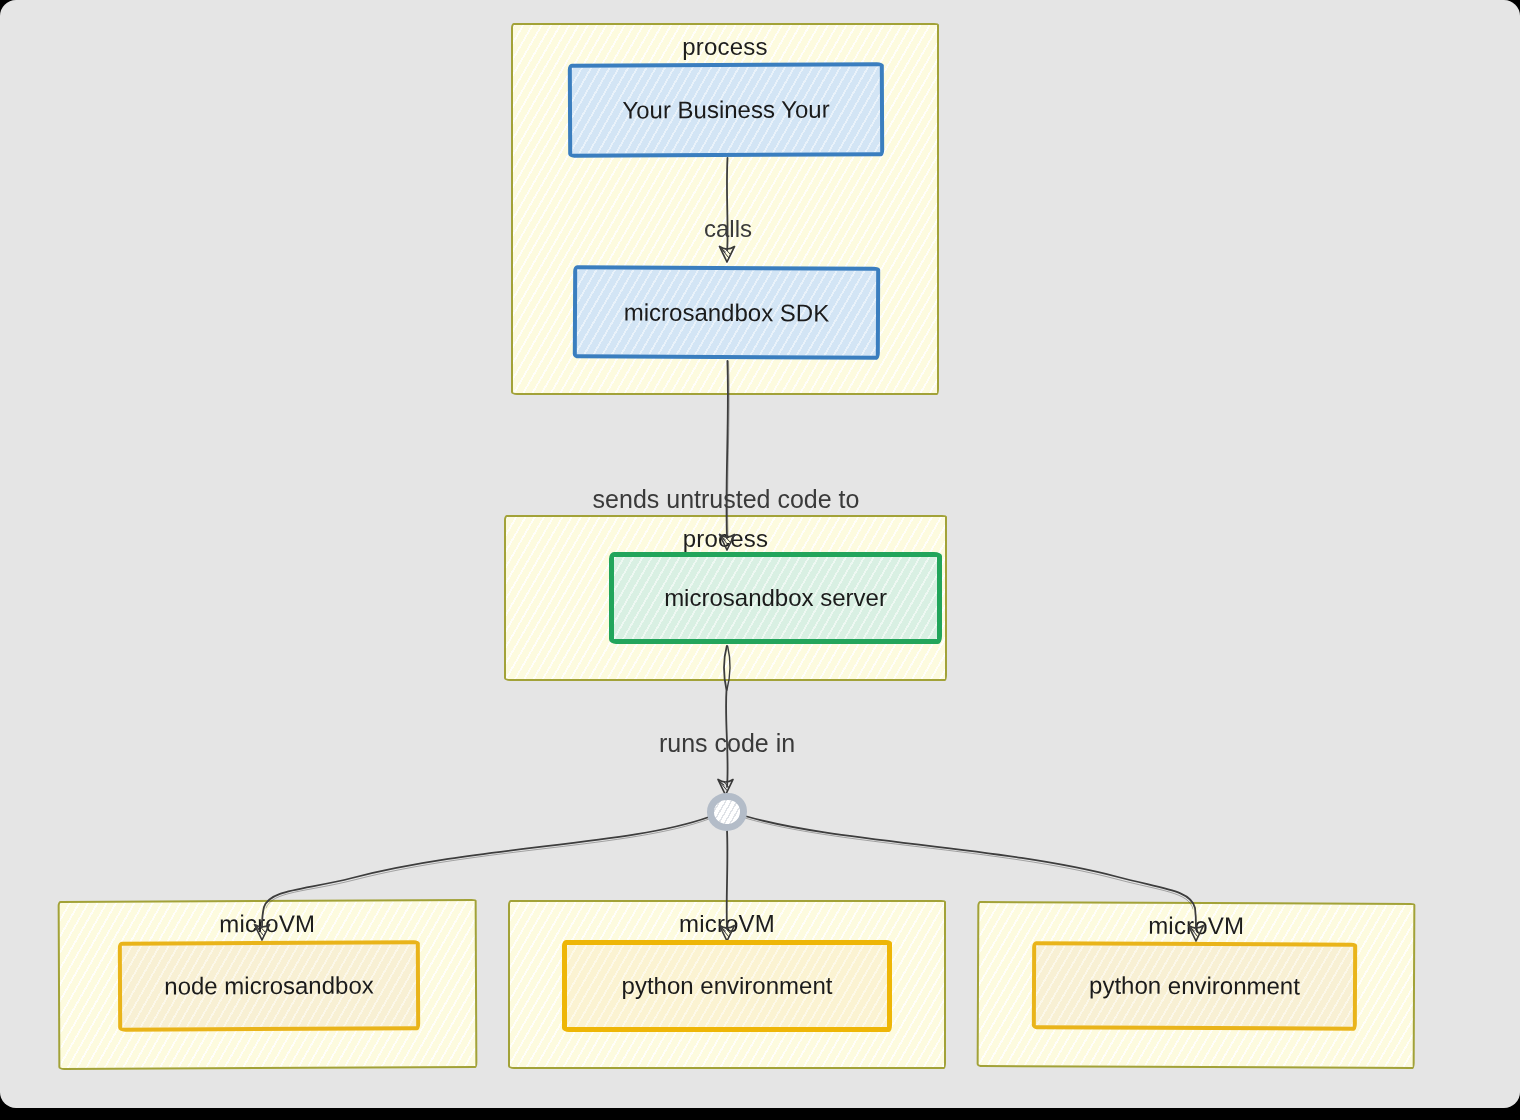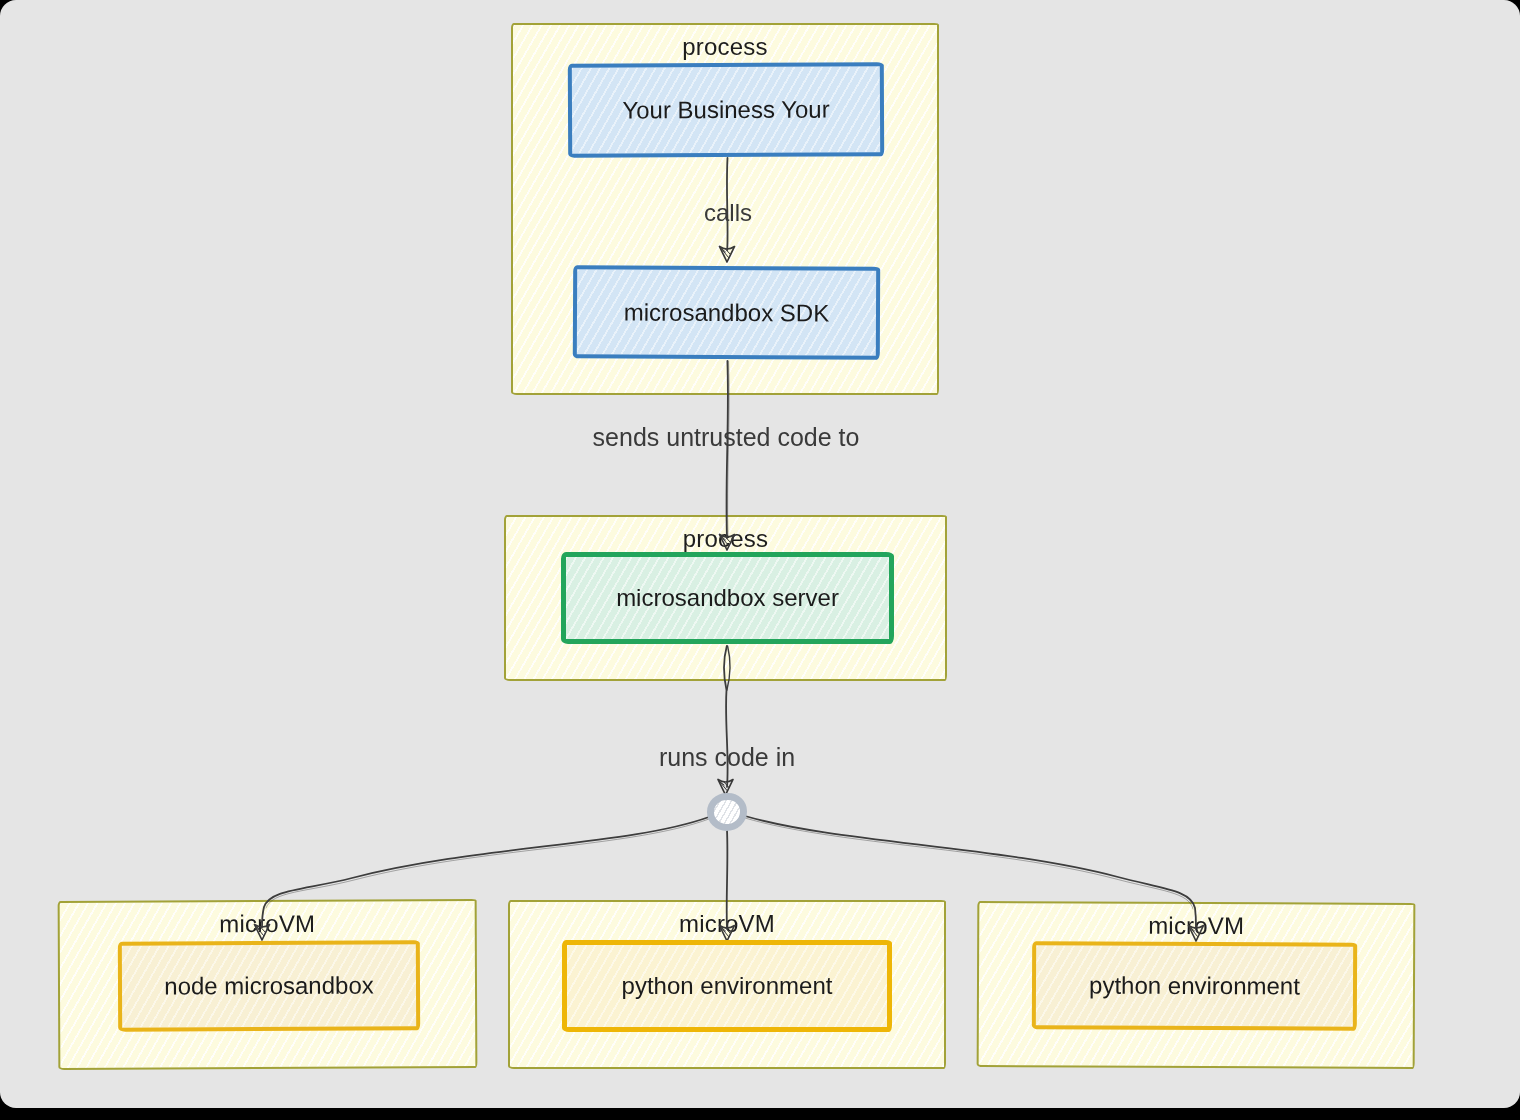--- a/index.html
+++ b/index.html
@@ -53,20 +53,21 @@
     background-image: repeating-linear-gradient(120deg,
       rgba(255,255,255,0.5) 0 1.8px, rgba(255,255,255,0) 1.8px 8px);
     border-radius: 4px 7px 3px 6px / 6px 3px 7px 4px;
   }
   .node.green {
     border: 5px solid #22a55b;
     background-color: #d9f0e3;
     background-image: repeating-linear-gradient(120deg,
       rgba(255,255,255,0.55) 0 1.8px, rgba(255,255,255,0) 1.8px 8px);
     border-radius: 5px 8px 4px 7px / 7px 4px 8px 5px;
+    margin-left: 48px;
   }
   .node.amber {
     border: 4px solid #e9b41a;
     background-color: #f8f0d4;
     background-image: repeating-linear-gradient(120deg,
       rgba(255,255,255,0.5) 0 1.8px, rgba(255,255,255,0) 1.8px 8px);
     border-radius: 4px 6px 3px 7px / 6px 3px 7px 4px;
   }
   .node.amber.bold {
     border-width: 5.5px;
@@ -91,20 +92,21 @@
   }
 
   
   .edge-label {
     position: absolute;
     transform: translateX(-50%);
     font-size: 25px;
     color: #3a3a3a;
     z-index: 4;
     white-space: nowrap;
+    margin-top: 16px;
   }
 
   
   svg.edges {
     position: absolute;
     left: 0; top: 0;
     width: 1520px; height: 1120px;
     z-index: 2;
     pointer-events: none;
   }
@@ -201,17 +203,17 @@
   <div class="node amber bold" style="left:562px; top:940px; width:330px; height:92px;">
     <span>python environment</span>
   </div>
 
   <div class="node amber tilt-r" style="left:1032px; top:942px; width:325px; height:88px;">
     <span>python environment</span>
   </div>
 
   <div class="edge-label" style="left:728px; top:199px; font-size:24px;">calls</div>
 
-  <div class="edge-label" style="left:726px; top:423px;">sends untrusted code to</div>
-
-  <div class="edge-label" style="left:727px; top:743px;">runs code in</div>
+  <div class="edge-label" style="left:726px; top:469px;">sends untrusted code to</div>
+
+  <div class="edge-label" style="left:727px; top:713px;">runs code in</div>
 
 </div>
 
 </body></html>

